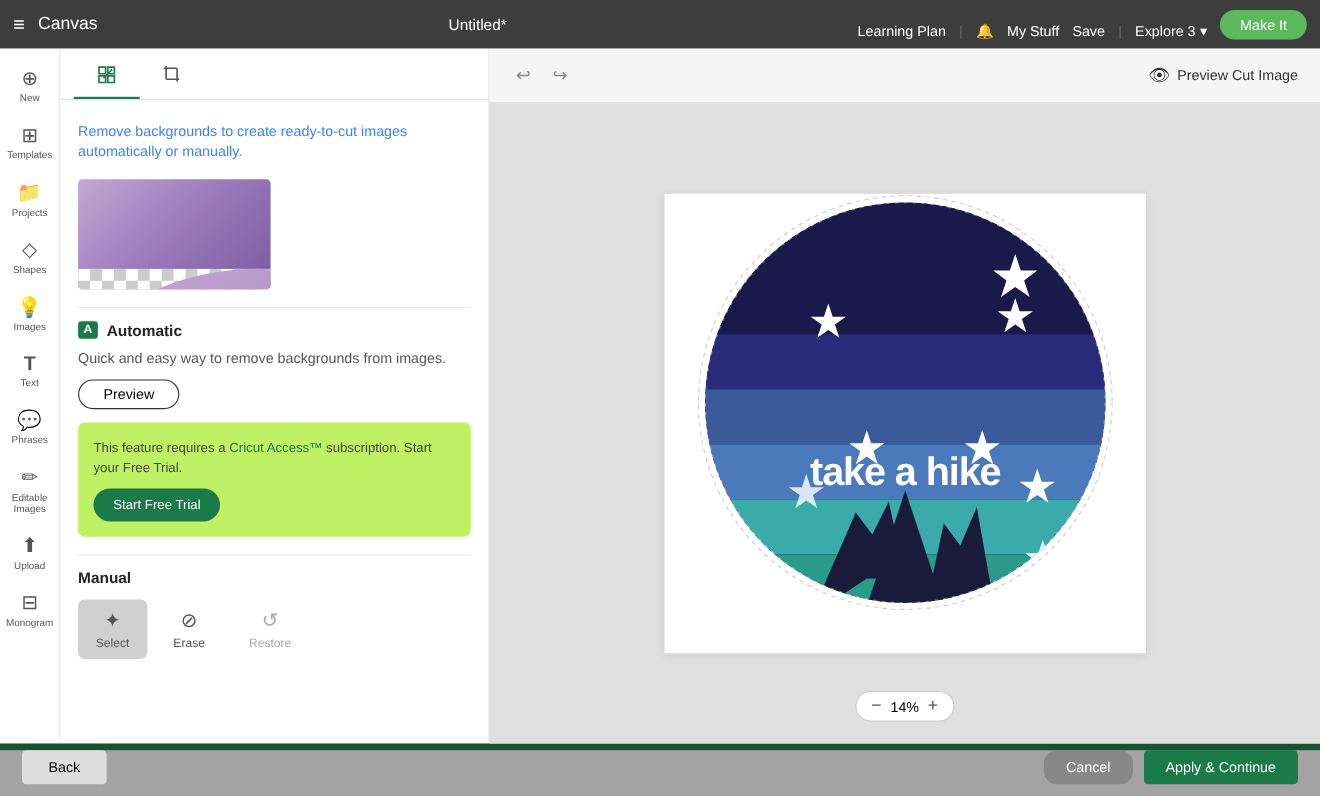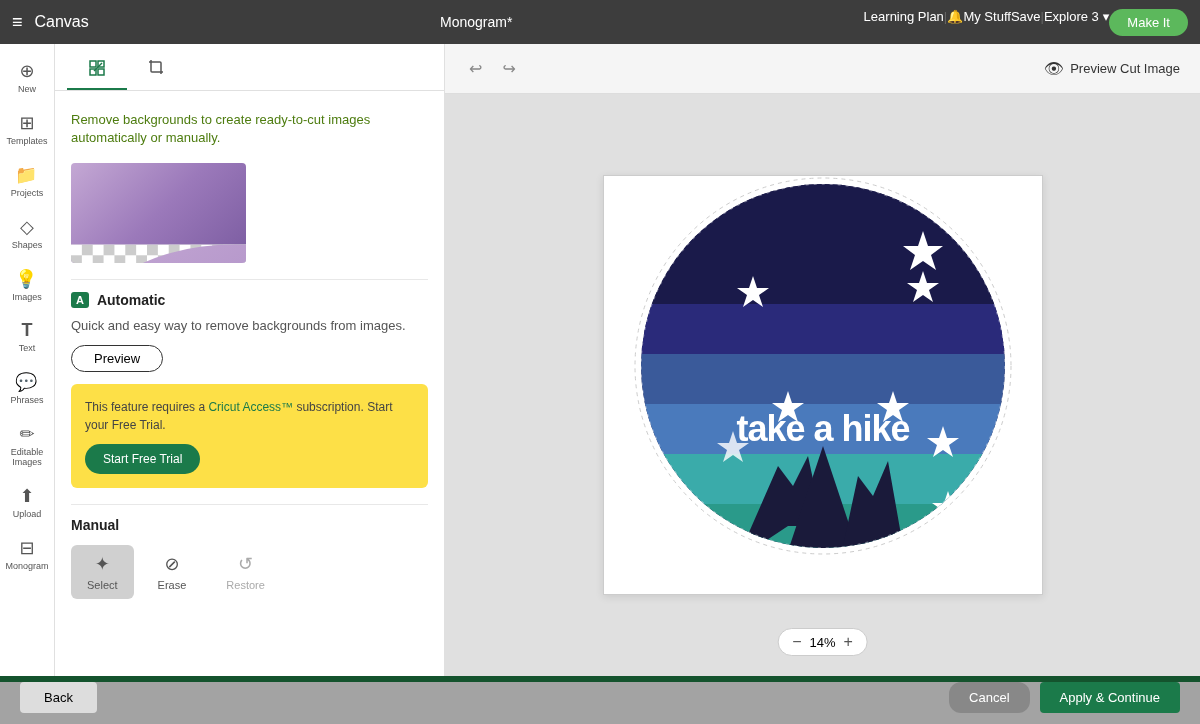--- a/index.html
+++ b/index.html
@@ -13,21 +13,21 @@
       align-items: center;
       justify-content: space-between;
       padding: 0 12px;
       flex-shrink: 0;
       z-index: 10;
     }
     .topbar-left { display: flex; align-items: center; gap: 12px; }
     .topbar-menu { color: white; font-size: 18px; cursor: pointer; }
     .topbar-title { color: white; font-size: 16px; font-weight: 400; }
     .topbar-center { color: white; font-size: 14px; }
-    .topbar-right { display: flex; align-items: flex-start; color: white; font-size: 13px; }
+    .topbar-right { display: flex; align-items: flex-end; gap: 12px; color: white; font-size: 13px; }
     .topbar-right span { cursor: pointer; }
     .topbar-separator { color: #666; }
     .make-it-btn {
       background: #5cb85c;
       color: white;
       border: none;
       padding: 6px 18px;
       border-radius: 20px;
       font-size: 13px;
       cursor: pointer;
@@ -83,21 +83,21 @@
       border-bottom: 2px solid transparent;
       font-size: 14px;
       color: #555;
       display: flex;
       align-items: center;
     }
     .panel-tab.active { border-bottom: 2px solid #1b7a4a; color: #1b7a4a; }
 
     .panel-content { padding: 20px 16px; flex: 1; }
     .panel-title { font-size: 20px; font-weight: 600; color: #222; margin-bottom: 8px; }
-    .panel-desc { font-size: 13px; color: #4d7c0f; line-height: 1.4; margin-bottom: 16px; }
+    .panel-desc { font-size: 13px; color: #3b82f6; line-height: 1.4; margin-bottom: 16px; }
 
     .bg-remover-preview {
       width: 175px;
       height: 100px;
       border-radius: 4px;
       overflow: hidden;
       margin-bottom: 16px;
       background: linear-gradient(135deg, #c4a8d4 0%, #9b79ba 50%, #7a5ba0 100%);
       position: relative;
     }
@@ -119,21 +119,21 @@
       background: white;
       border-radius: 20px;
       padding: 5px 22px;
       font-size: 13px;
       cursor: pointer;
       font-weight: 500;
       margin-bottom: 12px;
     }
 
     .subscription-box {
-      background: #fde047;
+      background: #bef264;
       border-radius: 6px;
       padding: 14px;
       margin-bottom: 16px;
     }
     .subscription-text { font-size: 12px; color: #444; line-height: 1.5; margin-bottom: 10px; }
     .subscription-link { color: #1b7a4a; text-decoration: none; }
     .free-trial-btn {
       background: #1b7a4a;
       color: white;
       border: none;
@@ -292,21 +292,21 @@
   </style>
 </head>
 <body>
 
 <div class="topbar">
   <div class="topbar-left">
     <span class="topbar-menu">≡</span>
     <span class="topbar-title">Canvas</span>
   </div>
   <div class="topbar-center">
-    <span>Monogram*</span>
+    <span>Untitled*</span>
   </div>
   <div class="topbar-right">
     <span>Learning Plan</span>
     <span class="topbar-separator">|</span>
     <span>🔔</span>
     <span>My Stuff</span>
     <span>Save</span>
     <span class="topbar-separator">|</span>
     <div class="explore-btn">
       <span>Explore 3</span>

